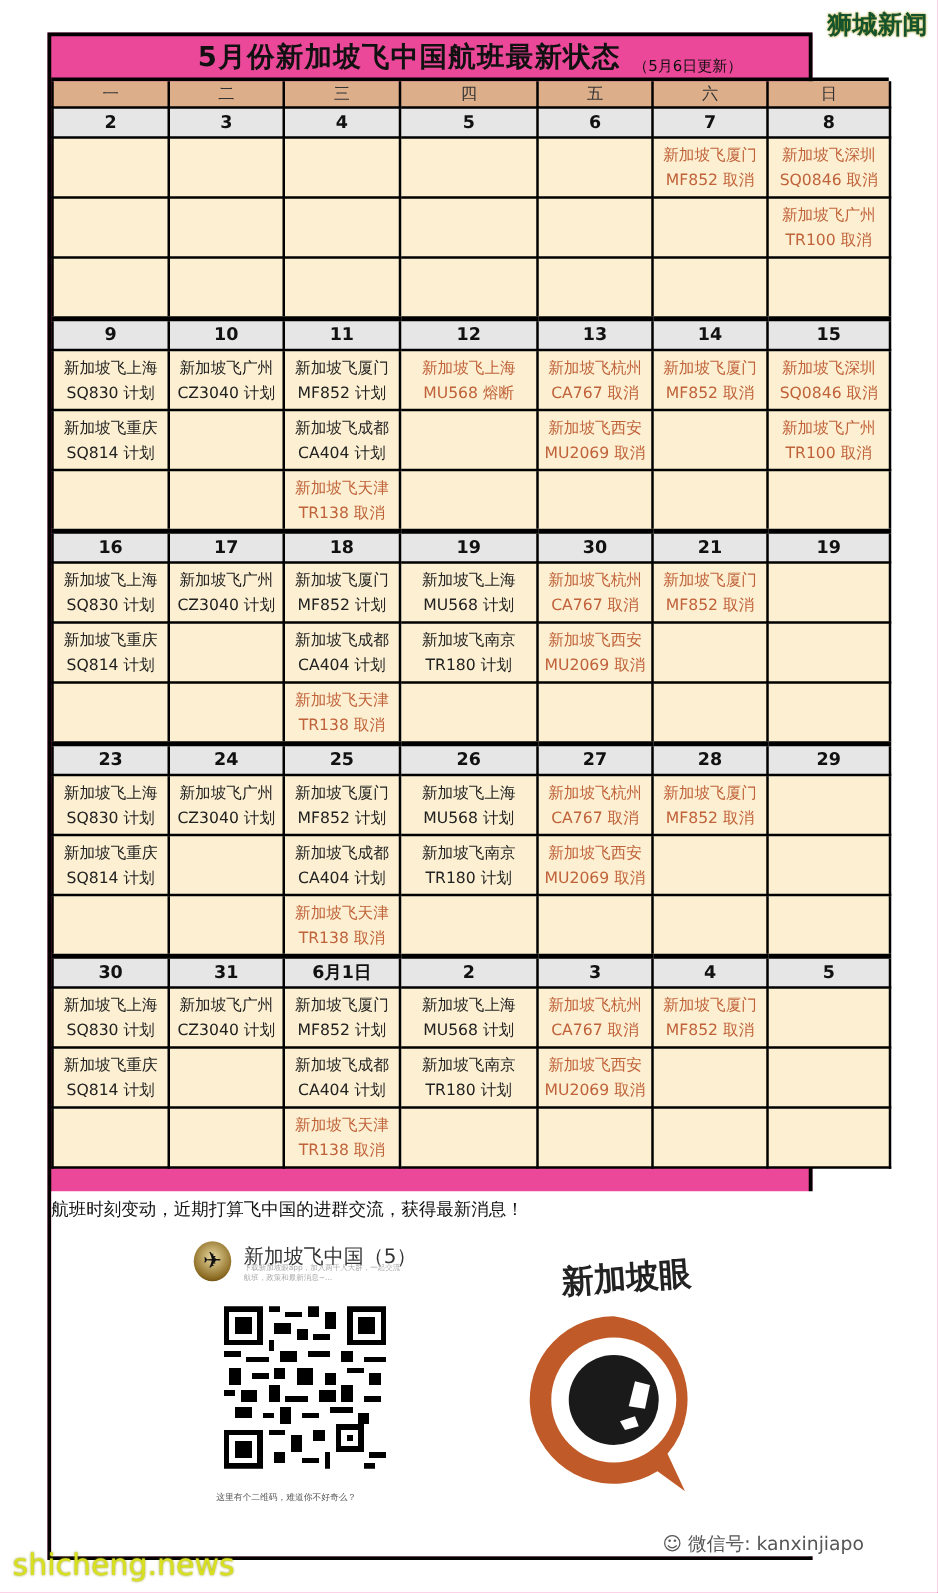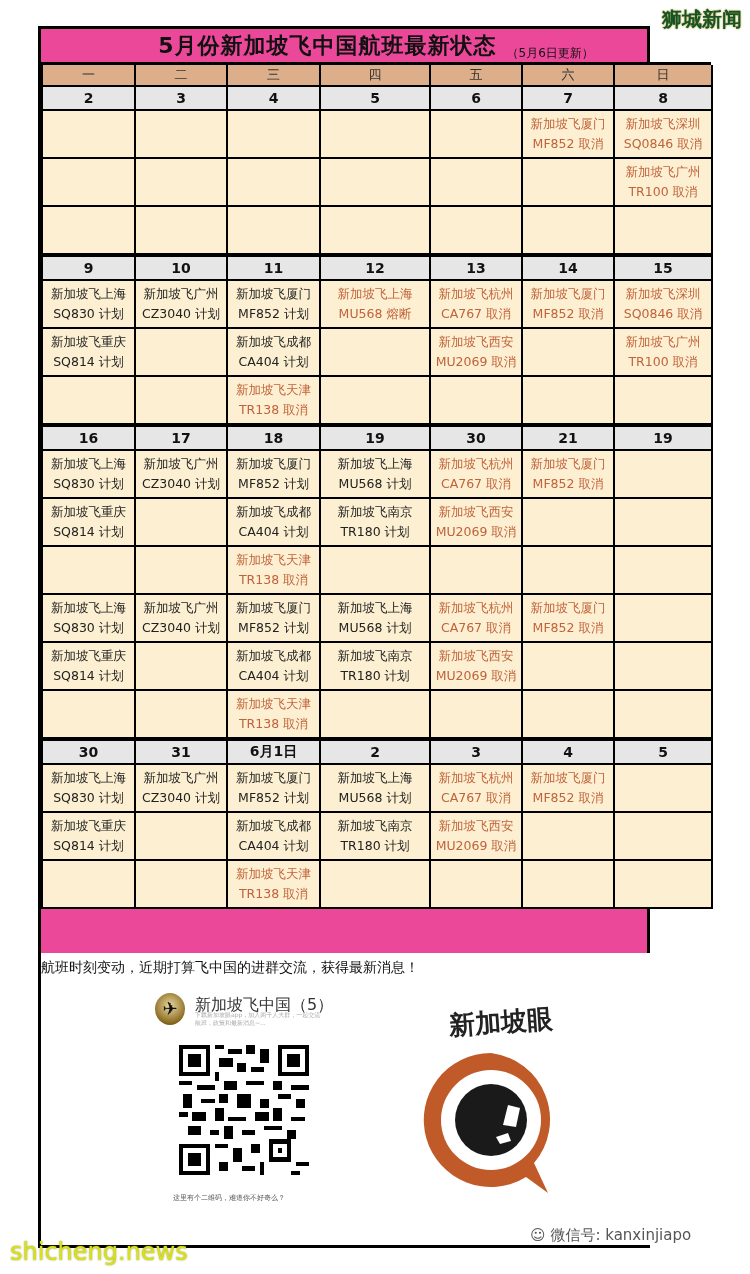--- a/index.html
+++ b/index.html
@@ -242,20 +242,29 @@
             <td></td>
             <td></td>
             <td>
               <div class="cancel">新加坡飞天津</div>
               <div class="cancel">TR138 取消</div>
             </td>
             <td></td>
             <td></td>
             <td></td>
             <td></td>
+          </tr>
+          <tr class="dn row-sep">
+            <td>23</td>
+            <td>24</td>
+            <td>25</td>
+            <td>26</td>
+            <td>27</td>
+            <td>28</td>
+            <td>29</td>
           </tr>
           <tr class="ct">
             <td>
               <div class="plan">新加坡飞上海</div>
               <div class="plan">SQ830 计划</div>
             </td>
             <td>
               <div class="plan">新加坡飞广州</div>
               <div class="plan">CZ3040 计划</div>
             </td>

